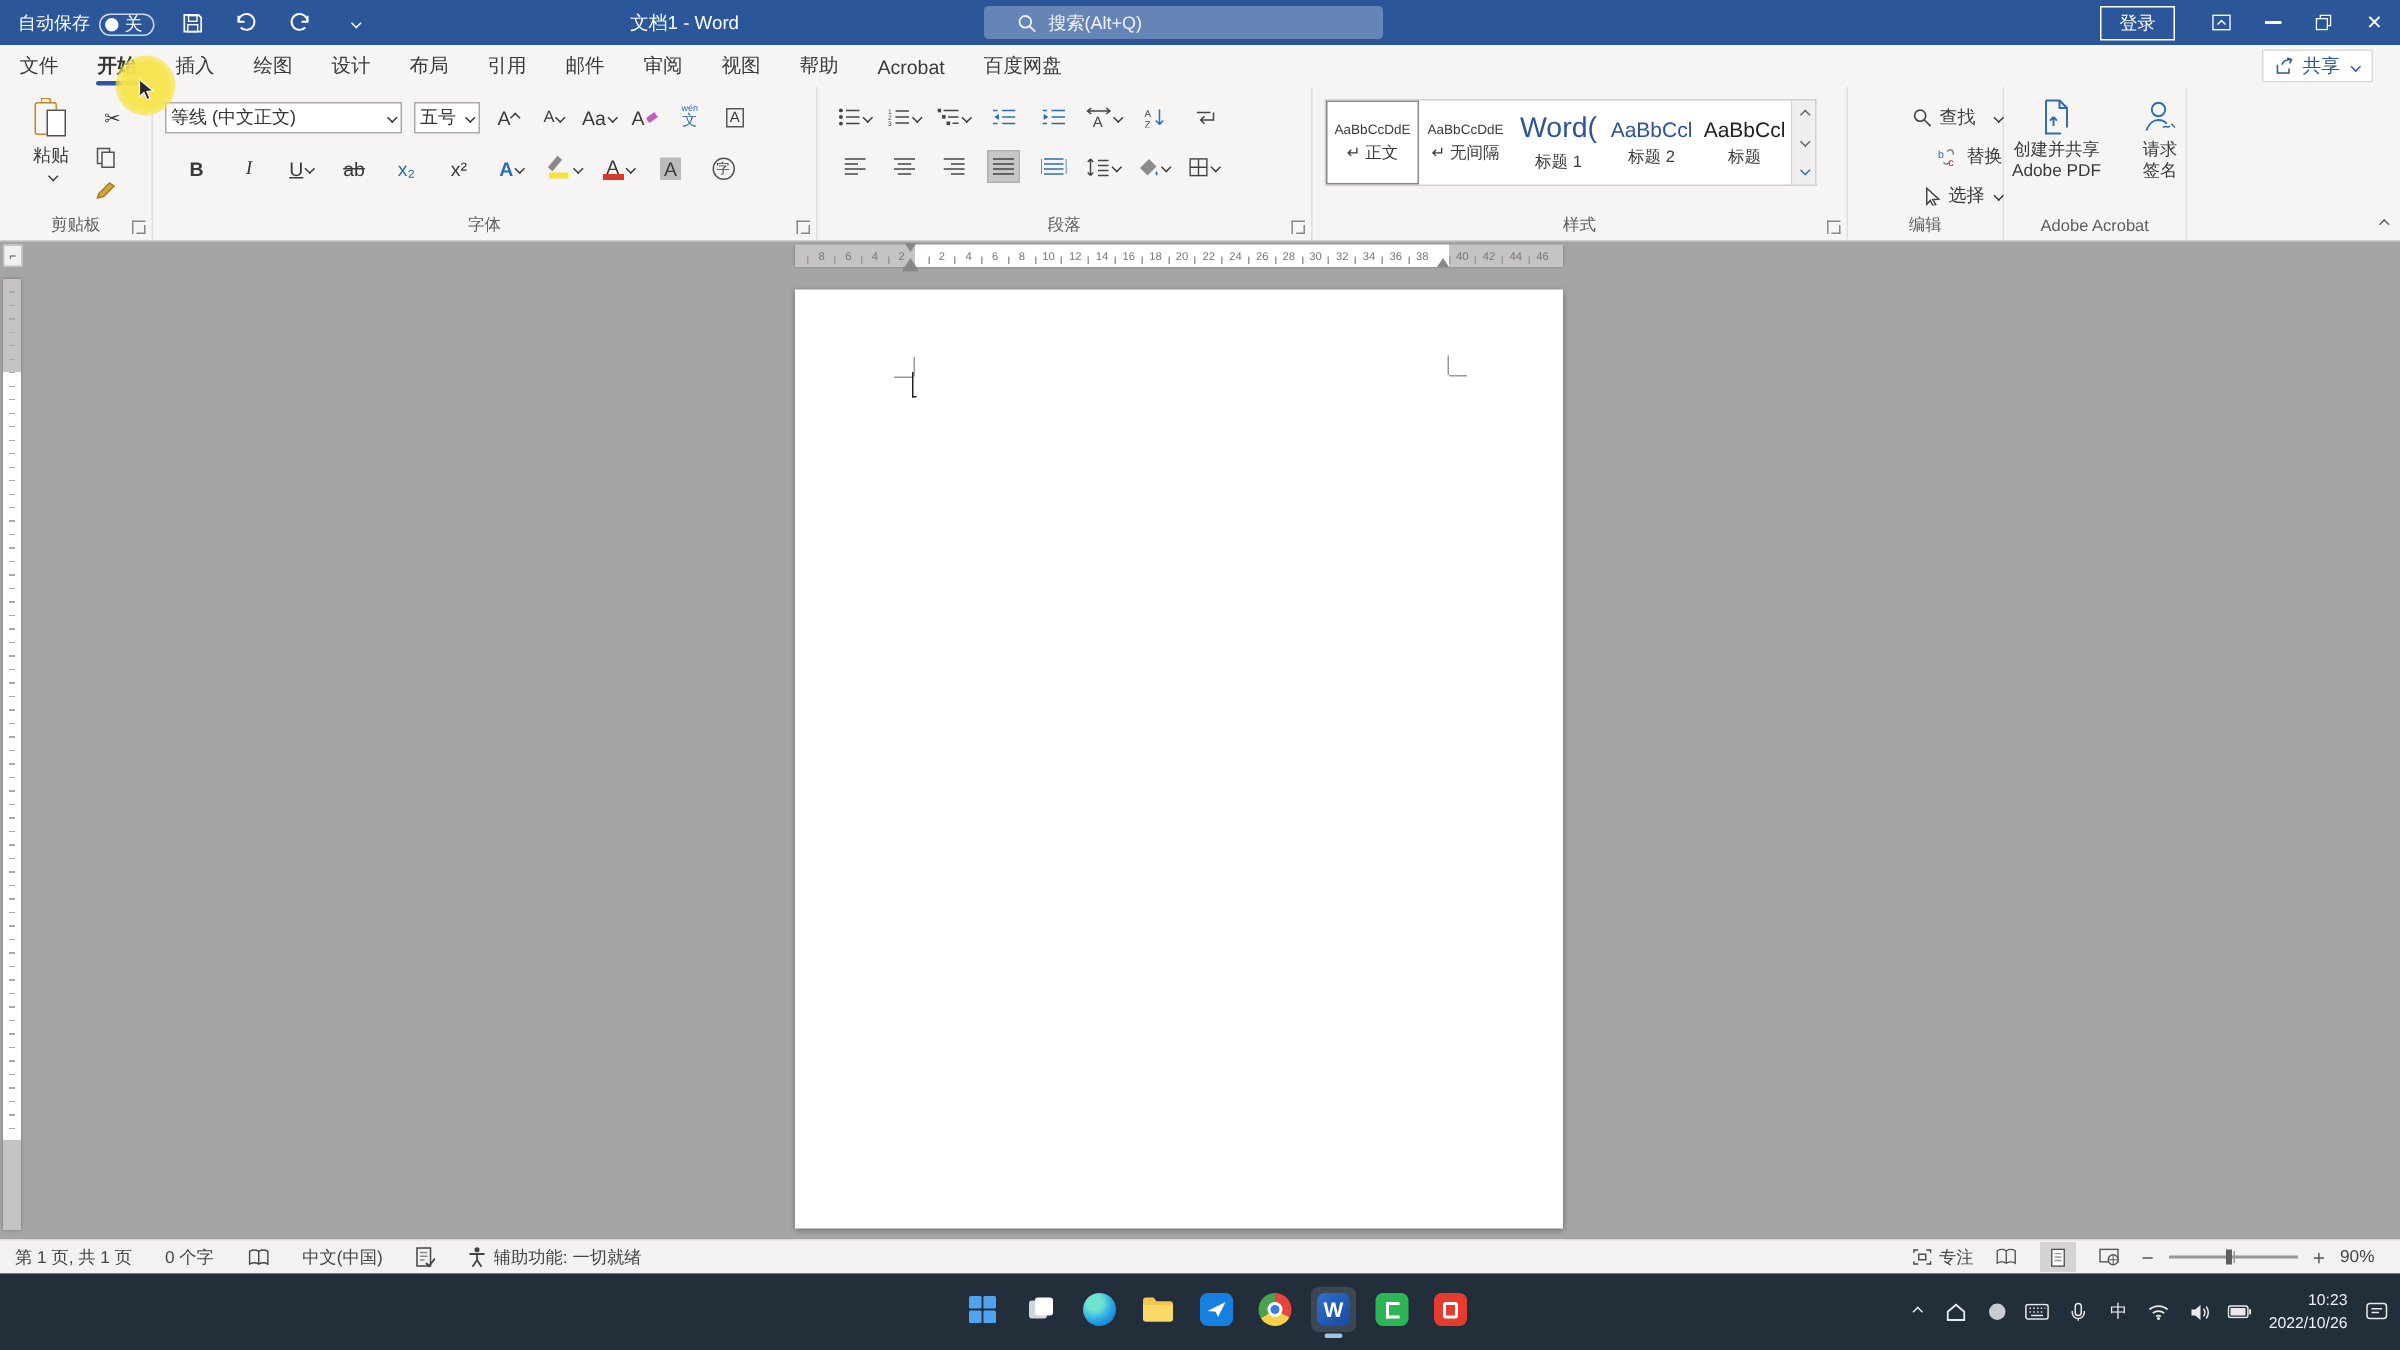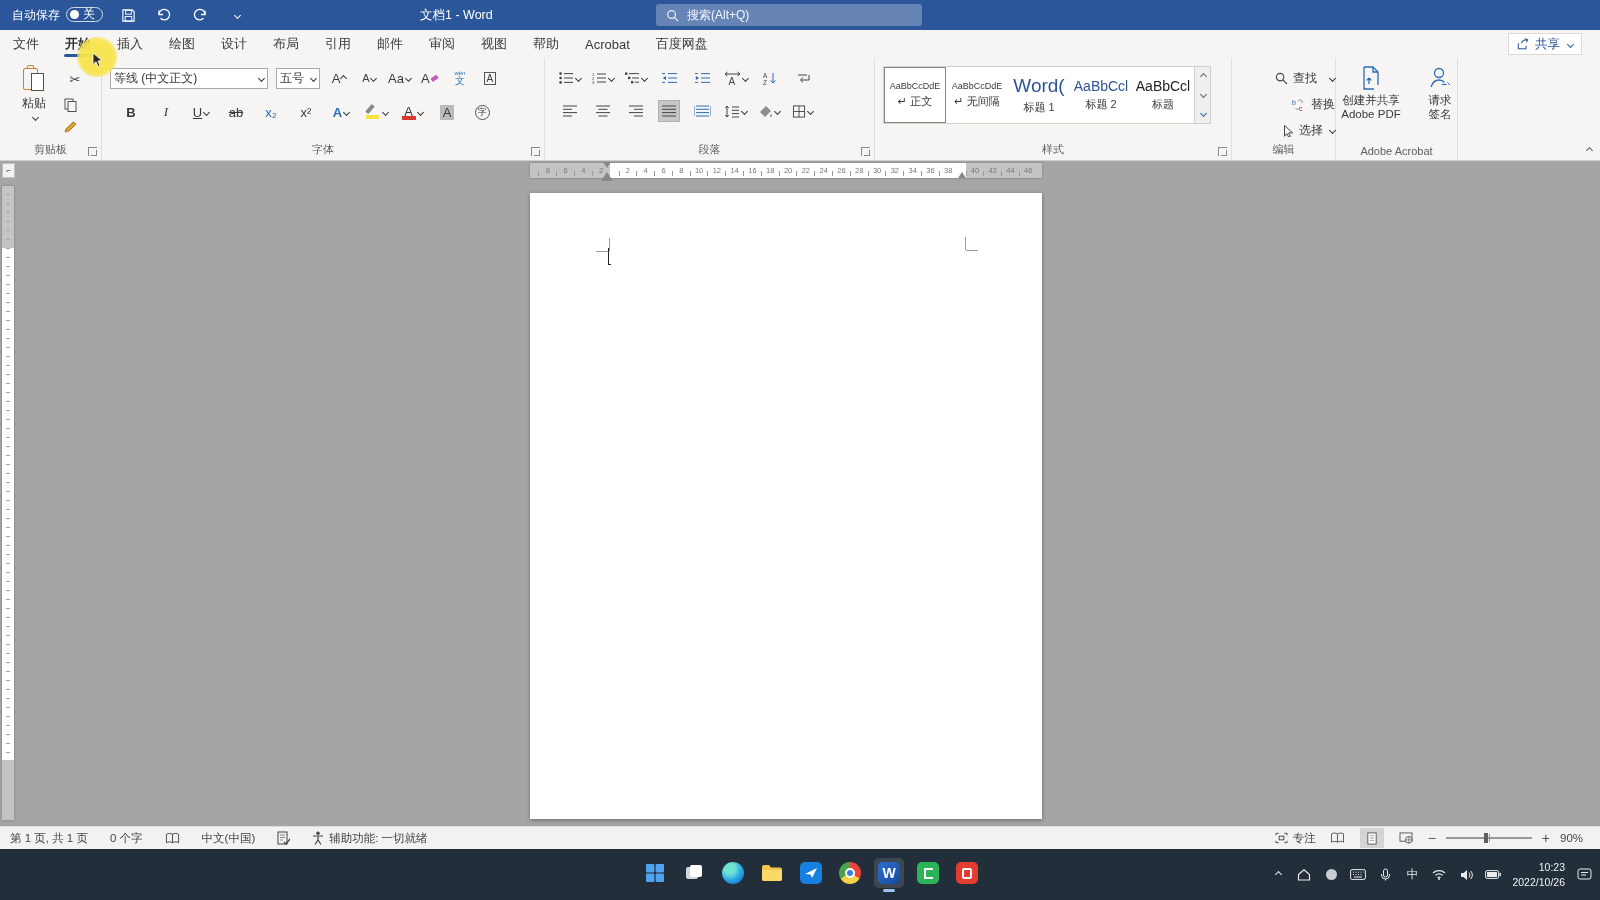--- a/index.html
+++ b/index.html
@@ -2,26 +2,26 @@
 <html lang="zh"><head>
 <meta charset="utf-8">
 <style>
   *{margin:0;padding:0;box-sizing:border-box;font-family:"Liberation Sans","DejaVu Sans",sans-serif;}
   html,body{width:1600px;height:900px;overflow:hidden;background:#a5a5a5;}
   #app{position:relative;width:1600px;height:900px;}
 
   
   .titlebar{position:absolute;left:0;top:0;width:1600px;height:30px;background:#2b579a;display:flex;align-items:center;color:#fff;font-size:12px;}
   .tb-left{display:flex;align-items:center;gap:14px;padding-left:12px;width:420px;}
-  .autosave{display:flex;align-items:flex-start;gap:6px;}
+  .autosave{display:flex;align-items:flex-end;gap:6px;}
   .toggle{display:flex;align-items:center;gap:4px;border:1px solid #cfd9ea;border-radius:9px;padding:1px 7px 1px 3px;height:15px;}
   .knob{width:9px;height:9px;border-radius:50%;background:#fff;}
   .tbtn{width:22px;height:22px;display:flex;align-items:center;justify-content:center;color:#fff;}
   .tb-title{flex:0 0 auto;position:absolute;left:420px;top:0;height:30px;display:flex;align-items:center;font-size:12.5px;}
-  .tb-search{position:absolute;left:656px;top:4px;width:266px;height:22px;background:rgba(255,255,255,.28);border-radius:3px;display:flex;align-items:center;gap:8px;padding-left:10px;color:#f2f5fa;font-size:12px;}
+  .tb-search{position:absolute;left:656px;top:4px;width:266px;height:22px;background:rgba(255,255,255,.28);border-radius:3px;display:flex;align-items:center;gap:8px;padding-left:22px;color:#f2f5fa;font-size:12px;}
   .tb-right{position:absolute;right:0;top:0;height:30px;display:flex;align-items:center;}
   .signin{border:1px solid #fff;padding:2px 12px;font-size:12px;margin-right:14px;}
   .caption{width:34px;height:30px;display:flex;align-items:center;justify-content:center;}
 
   
   .tabsrow{position:absolute;left:0;top:30px;width:1600px;height:28px;background:#f6f5f3;display:flex;align-items:center;font-size:13px;color:#3b3a39;}
   .tab{padding:0 13px;height:28px;display:flex;align-items:center;position:relative;}
   .tab.active{font-weight:700;color:#333;}
   .tab.active::after{content:'';position:absolute;left:12px;right:12px;bottom:1px;height:3px;background:#2b579a;border-radius:2px;}
   .sharebtn{position:absolute;right:18px;top:3px;height:22px;display:flex;align-items:center;gap:6px;background:#fff;border:1px solid #dcdad7;padding:0 8px;color:#2b579a;font-size:12.5px;}
@@ -172,20 +172,39 @@
           <span class="chev" style="color:#fff"></span>
         </span>
     </div>
     <div class="tb-title">文档1 - Word</div>
     <div class="tb-search">
       <svg width="13" height="13" viewBox="0 0 14 14">
           <circle cx="6" cy="6" r="4.2" fill="none" stroke="#eef2f8" stroke-width="1.3"></circle>
           <path d="M9.2 9.2 13 13" stroke="#eef2f8" stroke-width="1.3"></path>
         </svg>
       <span>搜索(Alt+Q)</span>
+    </div>
+    <div class="tb-right">
+      <span class="signin">登录</span>
+      <span class="caption">
+        <svg width="14" height="14" viewBox="0 0 16 16">
+            <rect x="1.5" y="2.5" width="13" height="11" fill="none" stroke="#fff"></rect>
+            <path d="M5 9.5 8 6.5l3 3" fill="none" stroke="#fff" stroke-width="1.2"></path>
+          </svg>
+      </span>
+      <span class="caption">
+          <span style="width:11px;height:1.2px;background:#fff;display:block"></span>
+        </span>
+      <span class="caption">
+        <svg width="12" height="12" viewBox="0 0 14 14">
+            <rect x="1.5" y="4" width="8.5" height="8.5" fill="none" stroke="#fff"></rect>
+            <path d="M4.5 4V1.5h8v8H10" fill="none" stroke="#fff"></path>
+          </svg>
+      </span>
+      <span class="caption" style="font-size:13px">✕</span>
     </div>
   </div>
 
   <div class="tabsrow">
     <span class="tab">文件</span>
     <span class="tab active">开始</span>
     <span class="tab">插入</span>
     <span class="tab">绘图</span>
     <span class="tab">设计</span>
     <span class="tab">布局</span>

